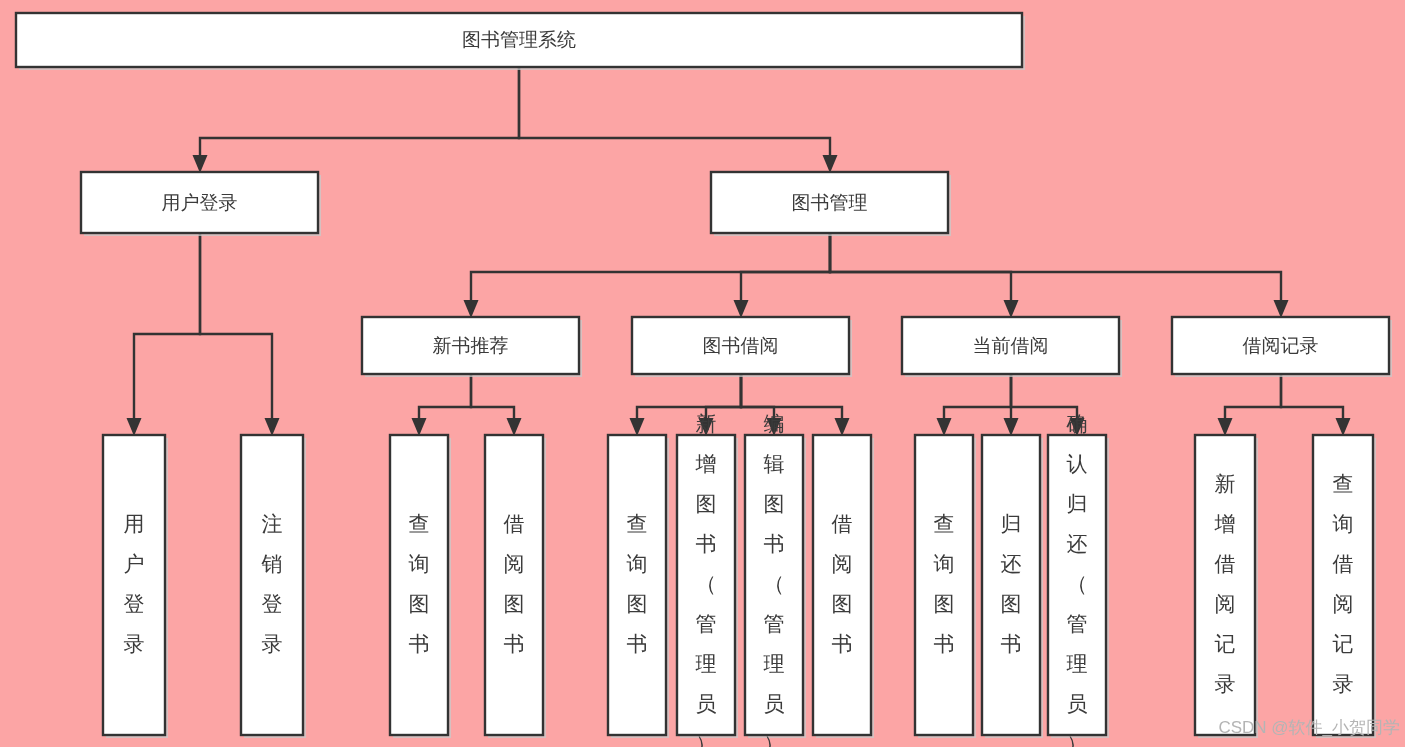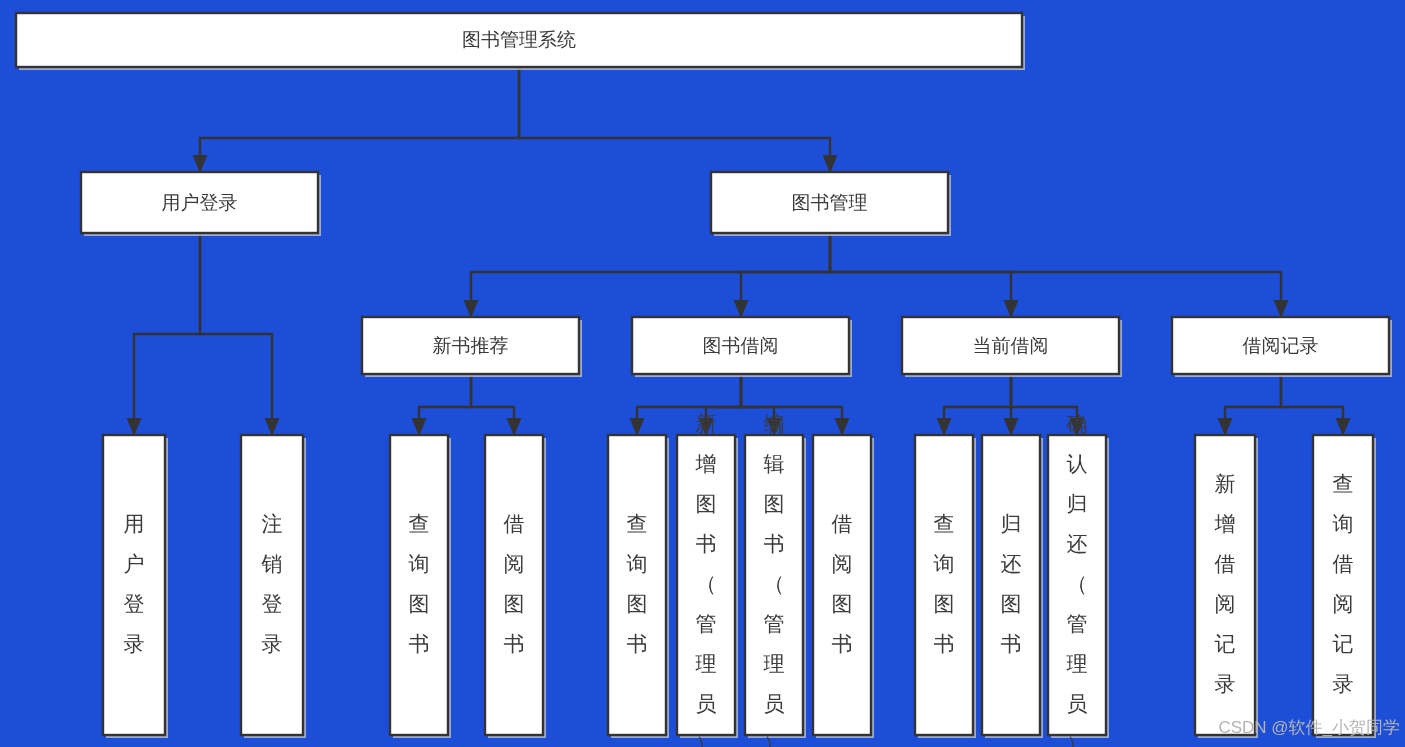--- a/index.html
+++ b/index.html
@@ -8,21 +8,21 @@
     padding: 0;
     background: #ffffff;
   }
   body {
     font-family: "Liberation Sans", "DejaVu Sans", sans-serif;
   }
   #diagram-root {
     position: relative;
     width: 1405px;
     height: 747px;
-    background: #1d4ed8;
+    background: #fca5a5;
     overflow: hidden;
   }
   svg#tree-svg {
     position: absolute;
     left: 0;
     top: 0;
     width: 1405px;
     height: 747px;
     display: block;
   }

